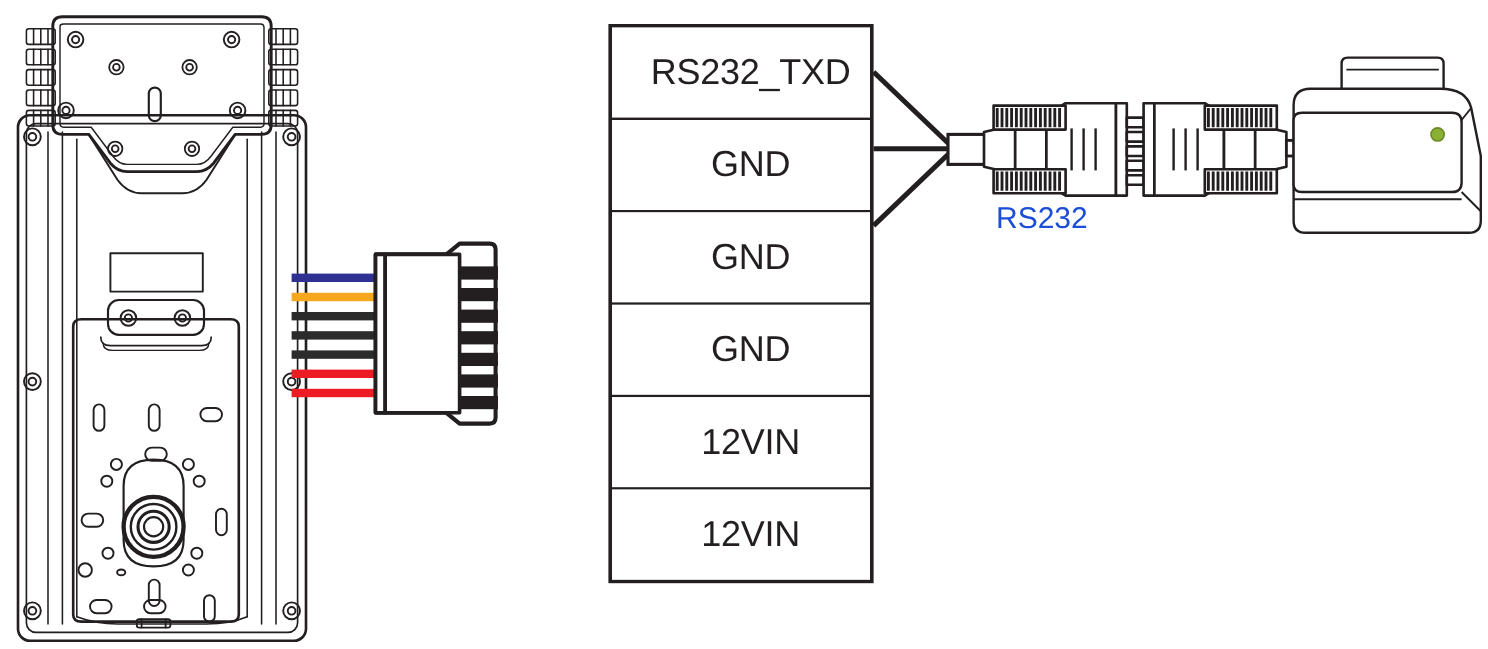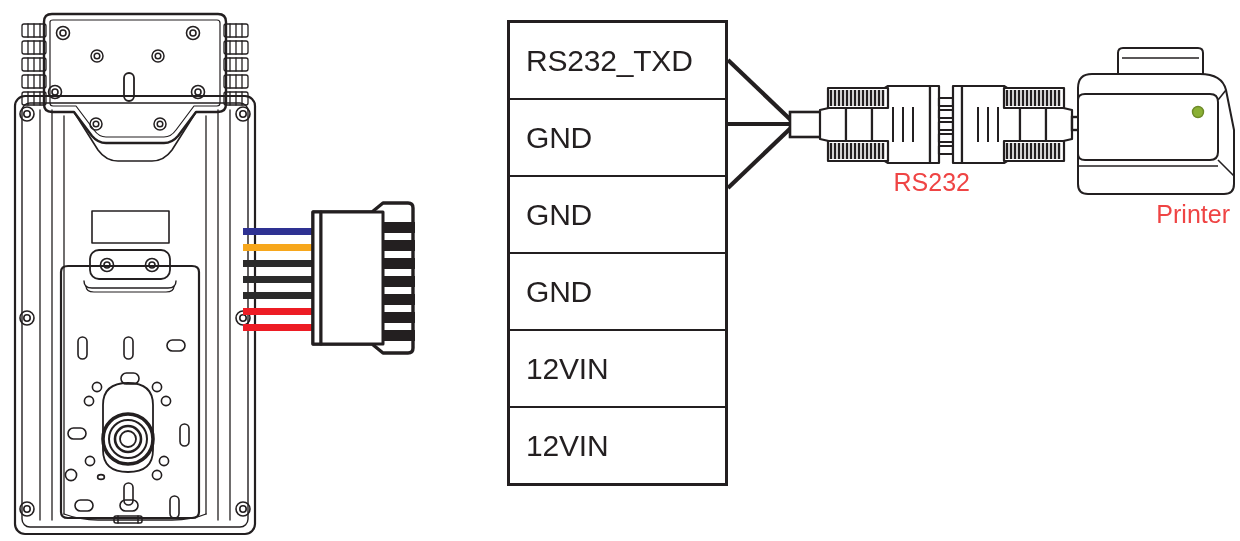--- a/index.html
+++ b/index.html
@@ -40,37 +40,38 @@
     display: flex;
     flex-direction: column;
   }
   .pin-row {
     flex: 1 1 0;
     display: flex;
     align-items: center;
     border-bottom: 2px solid #231f20;
     padding-left: 16px;
     background: #ffffff;
+    justify-content: center;
   }
   .pin-row:last-child { border-bottom: none; }
   .pin-label {
     font-size: 30px;
     line-height: 1;
     letter-spacing: -0.2px;
     color: #231f20;
     white-space: nowrap;
   }
 
   
   .caption {
     position: absolute;
     font-size: 25px;
-    color: #ef4444;
+    color: #1d4ed8;
     white-space: nowrap;
-    text-align: right;
+    text-align: left;
   }
   #caption-rs232 {
     left: 830px;
     top: 168px;
     width: 140px;
   }
   #caption-printer {
     left: 1070px;
     top: 200px;
     width: 160px;
@@ -379,15 +380,14 @@
       <path d="M1078 166 L1218 166" stroke-width="1.6"></path>
 
       <path d="M1218 100 L1226 90" stroke-width="1.6"></path>
       <path d="M1218 160 L1234 176" stroke-width="1.6"></path>
 
       <circle cx="1198" cy="112" r="5.5" fill="#8ab034" stroke="#6d8a28" stroke-width="1.4"></circle>
     </g>
   </svg>
 
   <div class="caption" id="caption-rs232">RS232</div>
-  <div class="caption" id="caption-printer">Printer</div>
 
 </div>
 
 </body></html>

